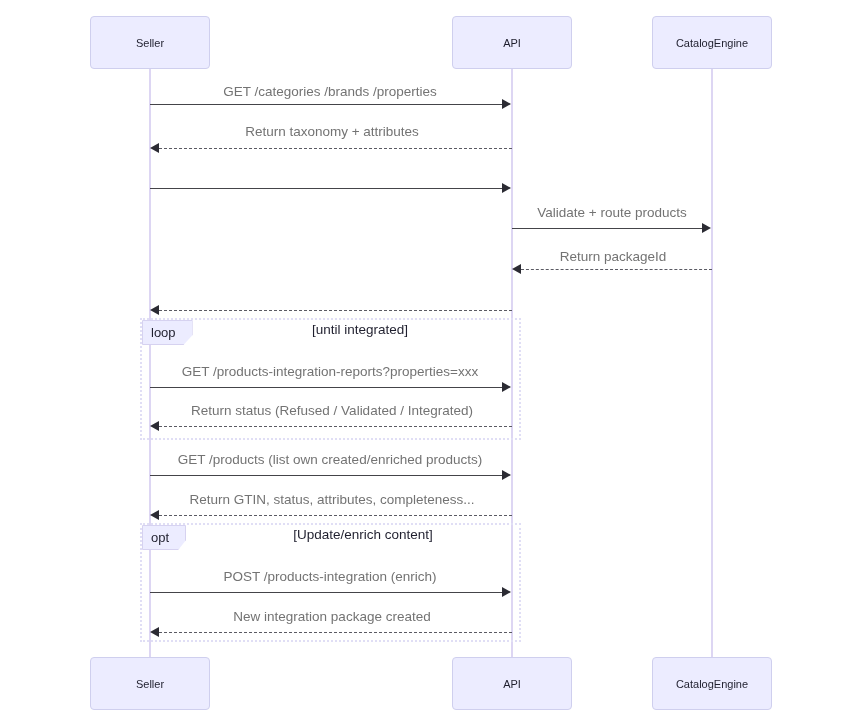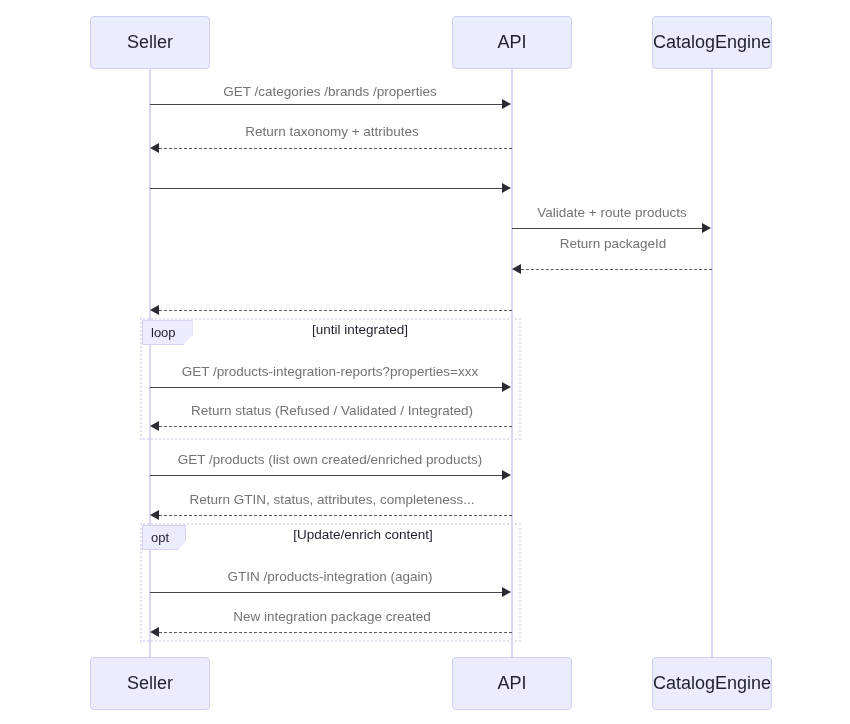--- a/index.html
+++ b/index.html
@@ -20,21 +20,21 @@
   
   .participant-box {
     position: absolute;
     background: #ececff;
     border: 1px solid #cfcfee;
     border-radius: 4px;
     display: flex;
     align-items: center;
     justify-content: center;
     color: #1f1f2e;
-    font-size: 18px;
+    font-size: 11px;
     font-family: "Liberation Sans", sans-serif;
   }
   
   .lifeline {
     position: absolute;
     width: 2px;
     background: #ddd6f3;
   }
   
   .fragment {
@@ -131,21 +131,21 @@
   <div class="msg-line dashed" style="left:159px; top:148px; width:353px;"></div>
   <div class="arrowhead left" style="left:150px; top:143px;"></div>
 
   <div class="msg-line" style="left:150px; top:188px; width:353px;"></div>
   <div class="arrowhead right" style="left:502px; top:183px;"></div>
 
   <div class="msg-label" style="left:612px; top:205px;">Validate + route products</div>
   <div class="msg-line" style="left:512px; top:228px; width:191px;"></div>
   <div class="arrowhead right" style="left:702px; top:223px;"></div>
 
-  <div class="msg-label" style="left:613px; top:236px;">Return packageId</div>
+  <div class="msg-label" style="left:613px; top:249px;">Return packageId</div>
   <div class="msg-line dashed" style="left:521px; top:269px; width:191px;"></div>
   <div class="arrowhead left" style="left:512px; top:264px;"></div>
 
   <div class="msg-line dashed" style="left:159px; top:310px; width:353px;"></div>
   <div class="arrowhead left" style="left:150px; top:305px;"></div>
 
   <div class="msg-label" style="left:330px; top:364px;">GET /products-integration-reports?properties=xxx</div>
   <div class="msg-line" style="left:150px; top:387px; width:353px;"></div>
   <div class="arrowhead right" style="left:502px; top:382px;"></div>
 
@@ -154,21 +154,21 @@
   <div class="arrowhead left" style="left:150px; top:421px;"></div>
 
   <div class="msg-label" style="left:330px; top:452px;">GET /products (list own created/enriched products)</div>
   <div class="msg-line" style="left:150px; top:475px; width:353px;"></div>
   <div class="arrowhead right" style="left:502px; top:470px;"></div>
 
   <div class="msg-label" style="left:332px; top:492px;">Return GTIN, status, attributes, completeness...</div>
   <div class="msg-line dashed" style="left:159px; top:515px; width:353px;"></div>
   <div class="arrowhead left" style="left:150px; top:510px;"></div>
 
-  <div class="msg-label" style="left:330px; top:569px;">GTIN /products-integration (again)</div>
+  <div class="msg-label" style="left:330px; top:569px;">POST /products-integration (enrich)</div>
   <div class="msg-line" style="left:150px; top:592px; width:353px;"></div>
   <div class="arrowhead right" style="left:502px; top:587px;"></div>
 
   <div class="msg-label" style="left:332px; top:609px;">New integration package created</div>
   <div class="msg-line dashed" style="left:159px; top:632px; width:353px;"></div>
   <div class="arrowhead left" style="left:150px; top:627px;"></div>
 
   <div class="participant-box" style="left:90px; top:657px; width:120px; height:53px;">
     <span>Seller</span>
   </div>

